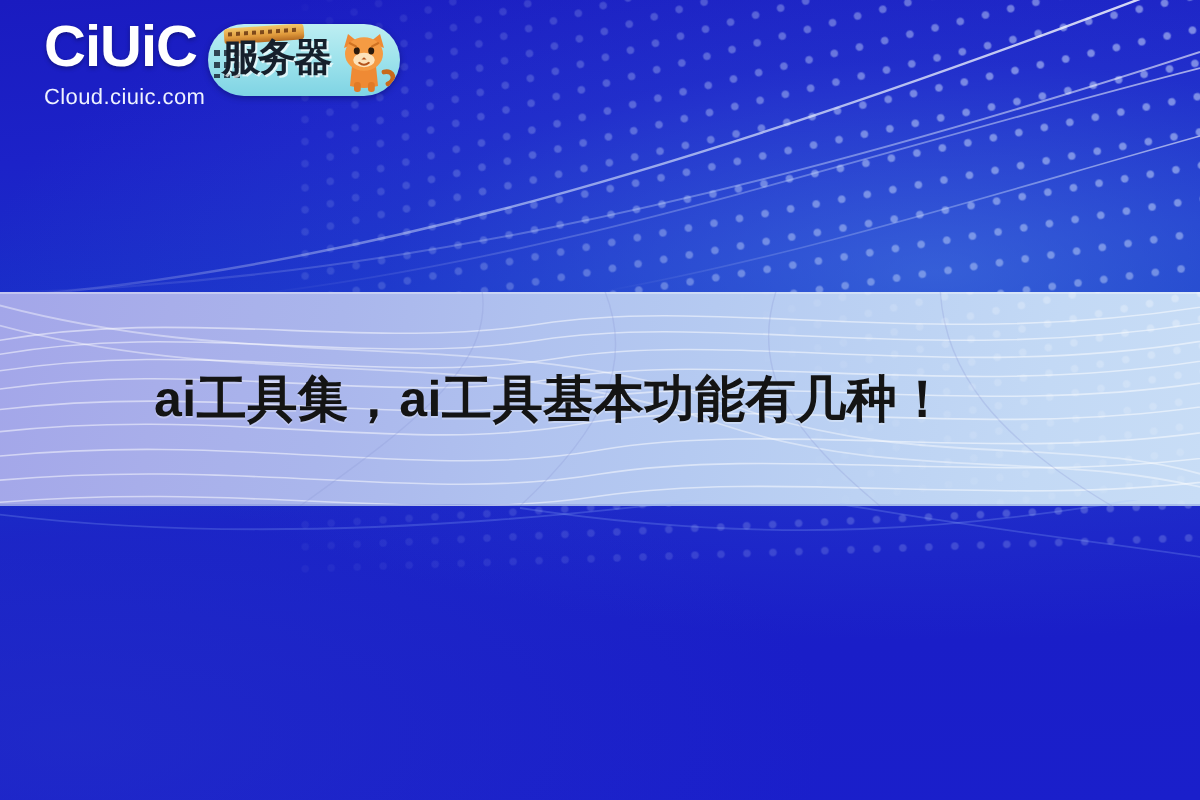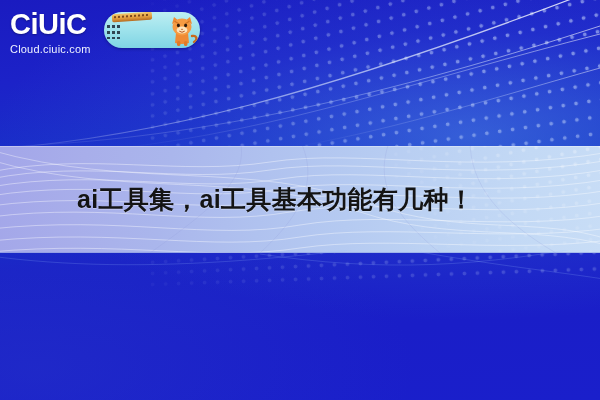--- a/index.html
+++ b/index.html
@@ -134,21 +134,21 @@
     white-space: nowrap;
     text-shadow: 0 1px 0 rgba(255,255,255,0.28);
   }
 
   
   .arcs-bottom { position: absolute; left: 0; top: 250px; width: 600px; height: 150px; }
 
   
   .logo {
     position: absolute;
-    left: 10px;
+    left: 22px;
     top: 10px;
     z-index: 10;
     user-select: none;
   }
   .logo-word {
     font-size: 29px;
     font-weight: bold;
     color: #ffffff;
     letter-spacing: -0.5px;
     line-height: 1;
@@ -343,20 +343,21 @@
 
   <div class="badge">
     <div class="badge-ticket">
         <i></i>
       </div>
     <div class="badge-bars">
         <i></i>
         <i></i>
         <i></i>
       </div>
+    <div class="badge-text">服务器</div>
 
     <svg class="mascot" viewBox="0 0 34 34">
 
       <path d="M27 22 C32 21 33 26 29 28" fill="none" stroke="#c96a1c" stroke-width="2.4" stroke-linecap="round"></path>
 
       <path d="M11 19 q6 -3 12 0 l1 10 q-7 2 -14 0 z" fill="#ef8a34"></path>
 
       <rect x="12" y="27" width="3.4" height="5" rx="1.6" fill="#e07a27"></rect>
       <rect x="19" y="27" width="3.4" height="5" rx="1.6" fill="#e07a27"></rect>
 

